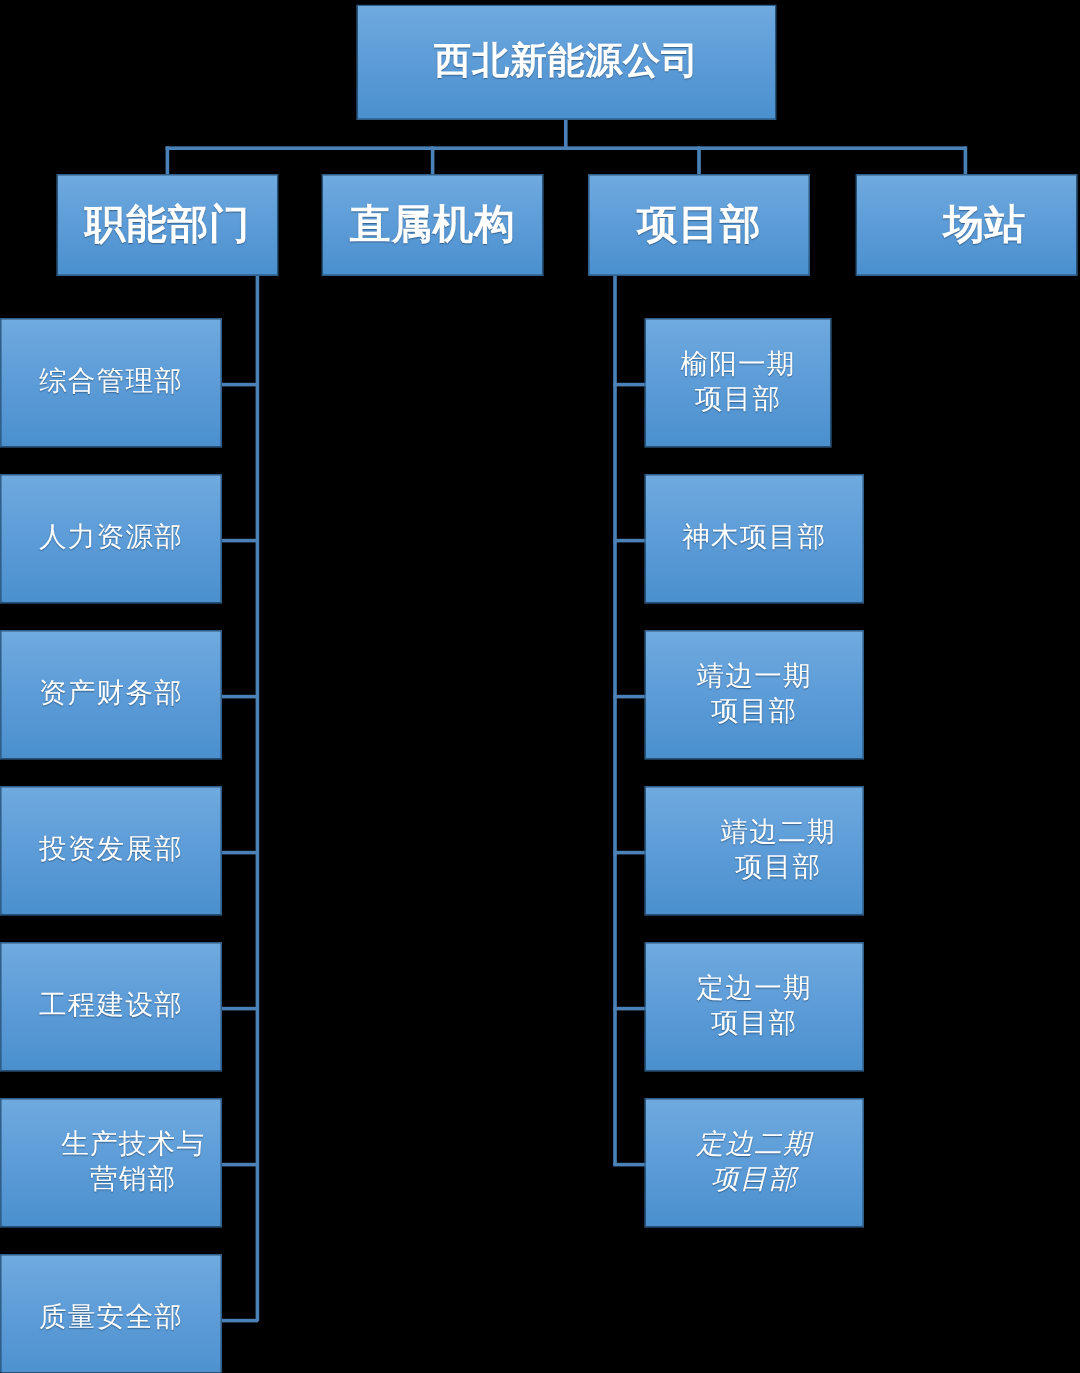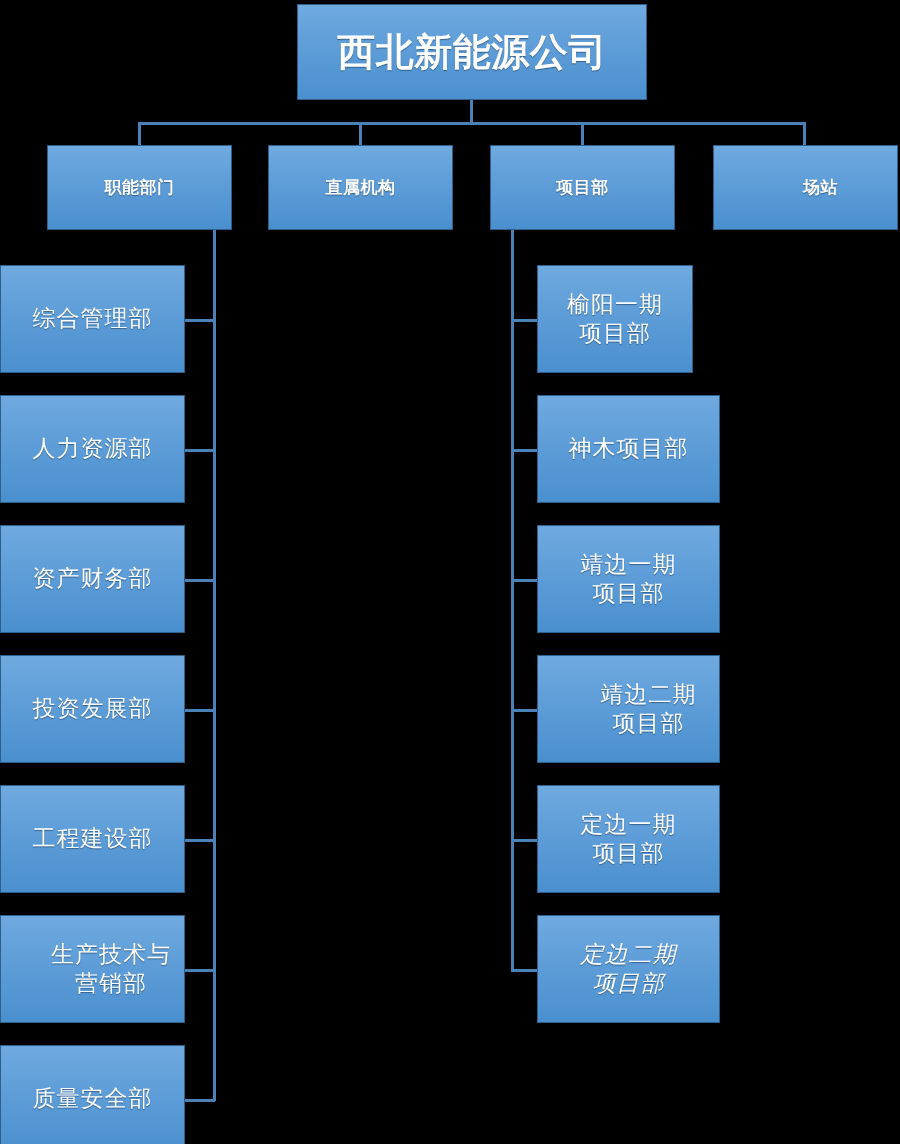--- a/index.html
+++ b/index.html
@@ -27,24 +27,24 @@
     align-items: center;
     justify-content: center;
     text-align: center;
     line-height: 1.28;
     letter-spacing: 0.5px;
     text-shadow: 0 1px 1px rgba(20,50,80,0.55);
     font-weight: bold;
     z-index: 3;
   }
   .node-root {
-    font-size: 38px;
+    font-size: 31px;
   }
   .node-l2 {
-    font-size: 17px;
+    font-size: 34px;
     text-align: right;
   }
   .node-leaf {
     font-size: 23px;
     font-weight: normal;
     letter-spacing: 1px;
   }
   .node-leaf .lbl {
     display: block;
     padding: 0 6px;

